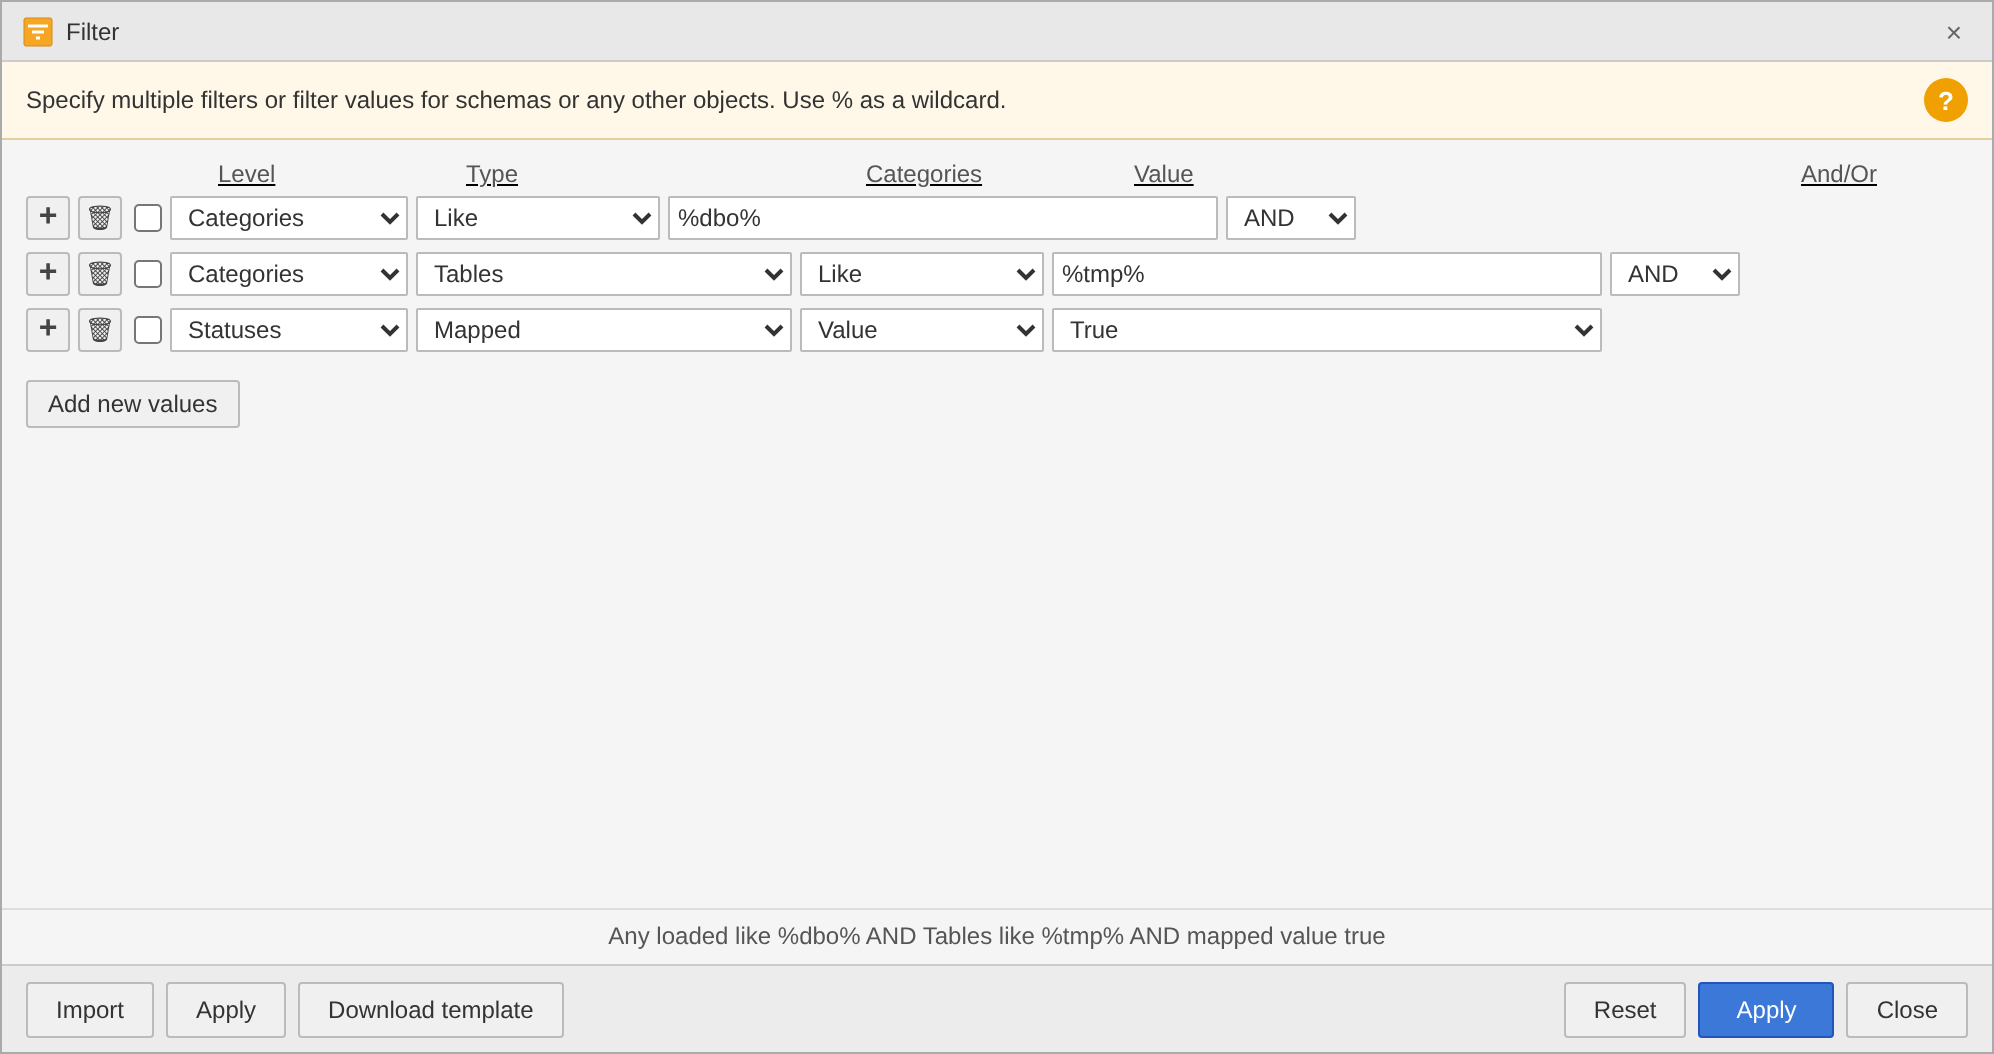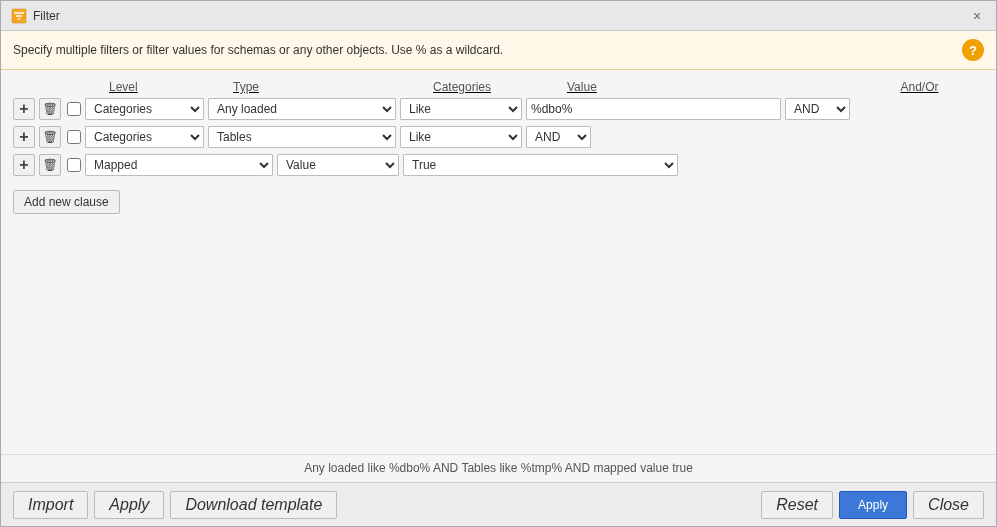--- a/index.html
+++ b/index.html
@@ -138,21 +138,21 @@
       font-size: 12px;
       color: #333;
       border-radius: 1px;
     }
 
     select { cursor: pointer; }
 
     .sel-level { width: 119px; }
     .sel-type { width: 188px; }
     .sel-condition { width: 122px; }
-    .inp-value { width: 255px; }
+    .inp-value { width: 275px; }
     .sel-andor { width: 65px; }
 
     .sel-value-dd { width: 275px; }
 
     .add-clause-btn {
       margin-top: 8px;
       padding: 3px 10px;
       background: #f0f0f0;
       border: 1px solid #bbb;
       cursor: pointer;
@@ -191,24 +191,23 @@
       display: flex;
       gap: 6px;
     }
 
     .footer-btn {
       padding: 4px 14px;
       height: 28px;
       background: #f0f0f0;
       border: 1px solid #bbb;
       cursor: pointer;
-      font-size: 16px;
+      font-size: 12px;
       color: #333;
       border-radius: 2px;
-      font-style: italic;
     }
 
     .footer-btn-apply {
       padding: 4px 18px;
       height: 28px;
       background: #3c78d8;
       border: 1px solid #2255bb;
       cursor: pointer;
       font-size: 12px;
       color: white;
@@ -268,26 +267,20 @@
       </button>
       <button class="row-btn">
         <span class="trash-icon">🗑</span>
       </button>
       <input type="checkbox" class="row-checkbox" style="">
       <select class="sel-level">
         <option>Categories</option>
         <option>Statuses</option>
         <option>Tags</option>
       </select>
-      <select class="sel-type">
-        <option>Any loaded</option>
-        <option>Tables</option>
-        <option>Views</option>
-        <option>Schemas</option>
-      </select>
       <select class="sel-condition">
         <option>Like</option>
         <option>Not Like</option>
         <option>Equals</option>
       </select>
       <input type="text" class="inp-value" value="%dbo%" style="">
       <select class="sel-andor">
         <option>AND</option>
         <option>OR</option>
       </select>
@@ -311,54 +304,60 @@
         <option>Any loaded</option>
         <option selected="">Tables</option>
         <option>Views</option>
         <option>Schemas</option>
       </select>
       <select class="sel-condition">
         <option>Like</option>
         <option>Not Like</option>
         <option>Equals</option>
       </select>
+      <input type="text" class="inp-value" value="%tmp%" style="">
       <select class="sel-andor">
         <option>AND</option>
         <option>OR</option>
       </select>
     </div>
 
     
     <div class="filter-row">
       <button class="row-btn">
         <span class="plus-icon">+</span>
       </button>
       <button class="row-btn">
         <span class="trash-icon">🗑</span>
       </button>
       <input type="checkbox" class="row-checkbox" style="">
+      <select class="sel-level">
+        <option>Categories</option>
+        <option selected="">Statuses</option>
+        <option>Tags</option>
+      </select>
       <select class="sel-type">
         <option>Any loaded</option>
         <option>Tables</option>
         <option selected="">Mapped</option>
       </select>
       <select class="sel-condition">
         <option>Like</option>
         <option>Not Like</option>
         <option>Equals</option>
         <option selected="">Value</option>
       </select>
       <select class="sel-value-dd">
         <option selected="">True</option>
         <option>False</option>
       </select>
     </div>
 
     
-    <button class="add-clause-btn">Add new clause</button>
+    <button class="add-clause-btn">Add new values</button>
 
   </div>
 
   <div class="status-bar">
     <span>Any loaded like %dbo% AND Tables like %tmp% AND mapped value true</span>
   </div>
 
   <div class="footer">
     <div class="footer-left">
       <button class="footer-btn">Import</button>

